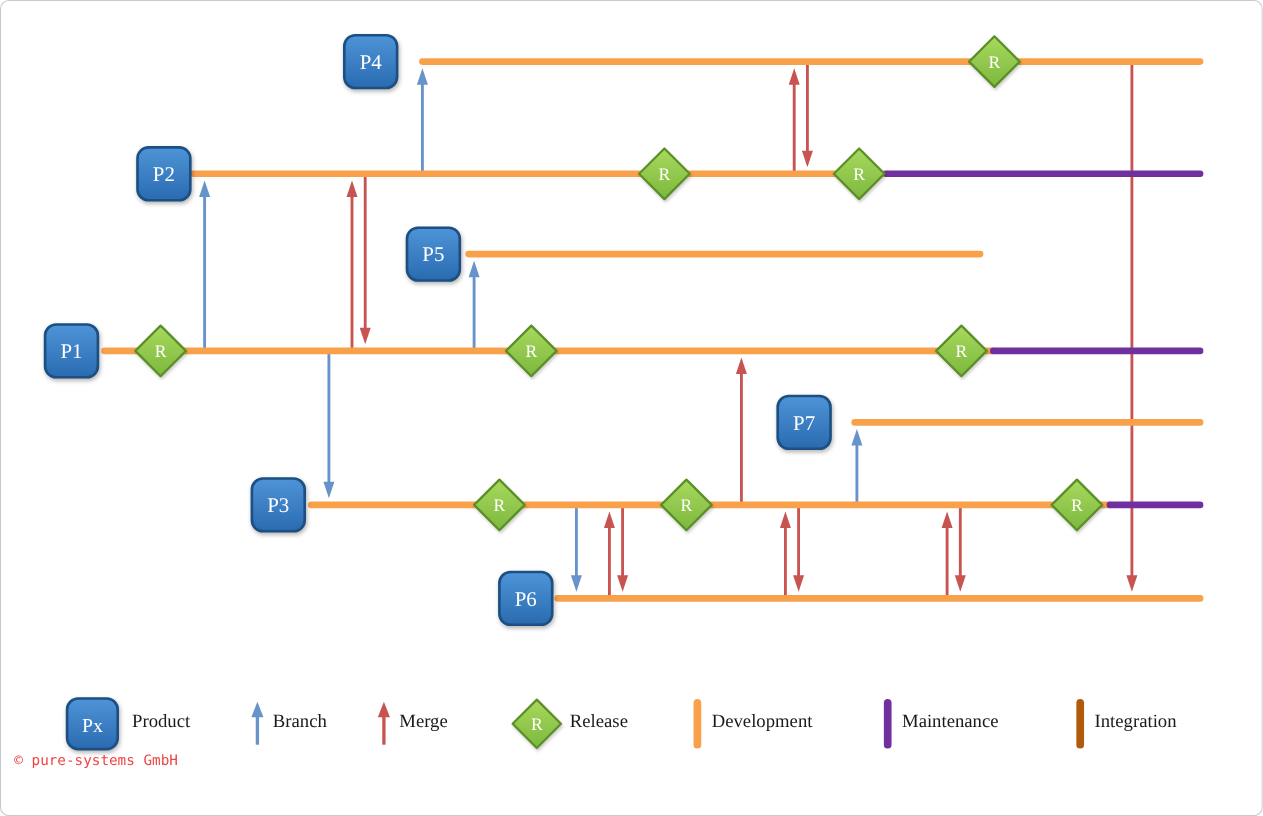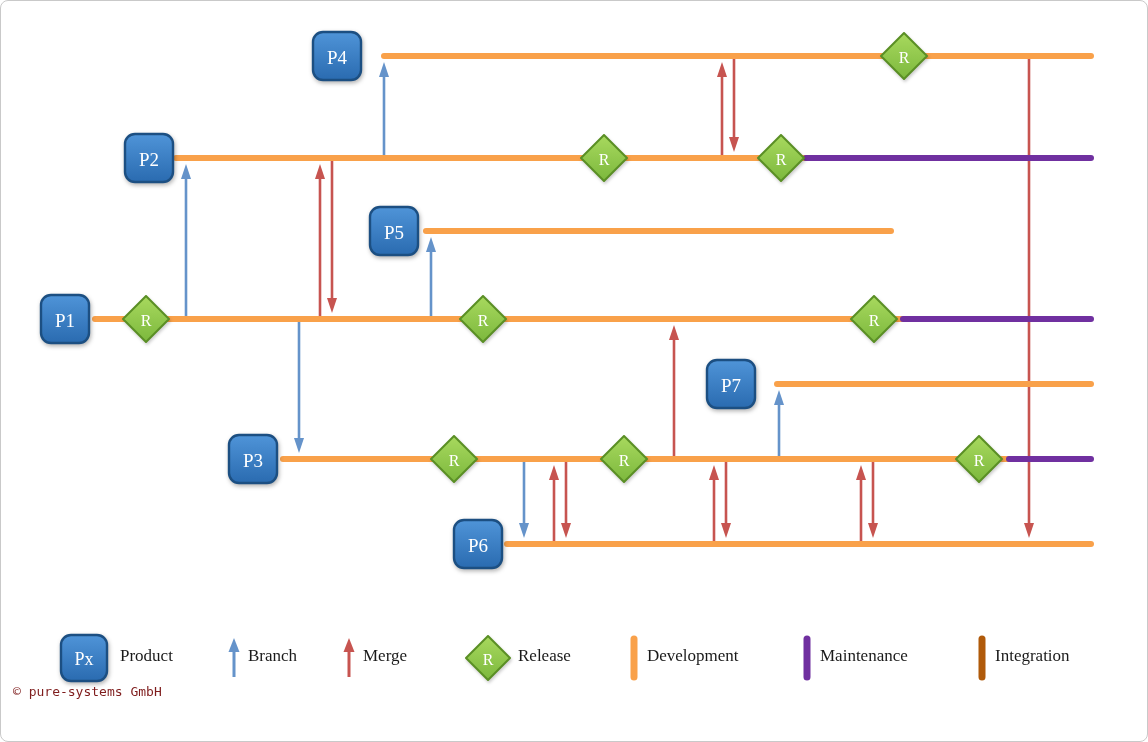--- a/index.html
+++ b/index.html
@@ -22,21 +22,21 @@
     position: absolute;
     left: 0;
     top: 0;
   }
   #copyright {
     position: absolute;
     left: 12px;
     top: 683px;
     font-family: "DejaVu Sans Mono", monospace;
     font-size: 13px;
-    color: #7f1d1d;
+    color: #ef4444;
   }
 </style>
 </head>
 <body>
 
 <div id="canvas">
   <svg id="diagram" width="1148" height="742" viewBox="0 0 1148 742">
       <defs>
         <linearGradient id="gradBlue" x1="0" y1="0" x2="0" y2="1">
           <stop offset="0%" stop-color="#4f94d8"></stop>

